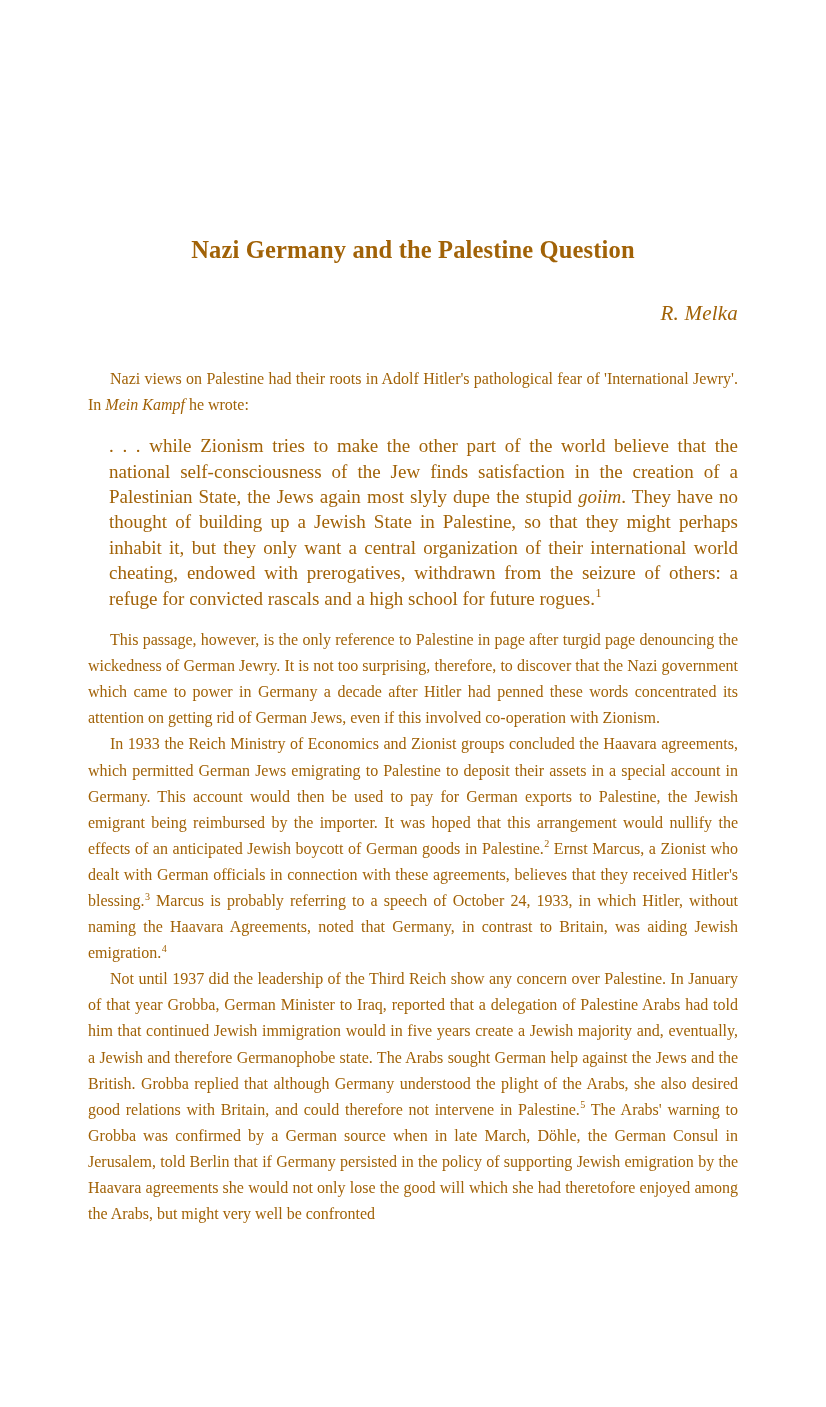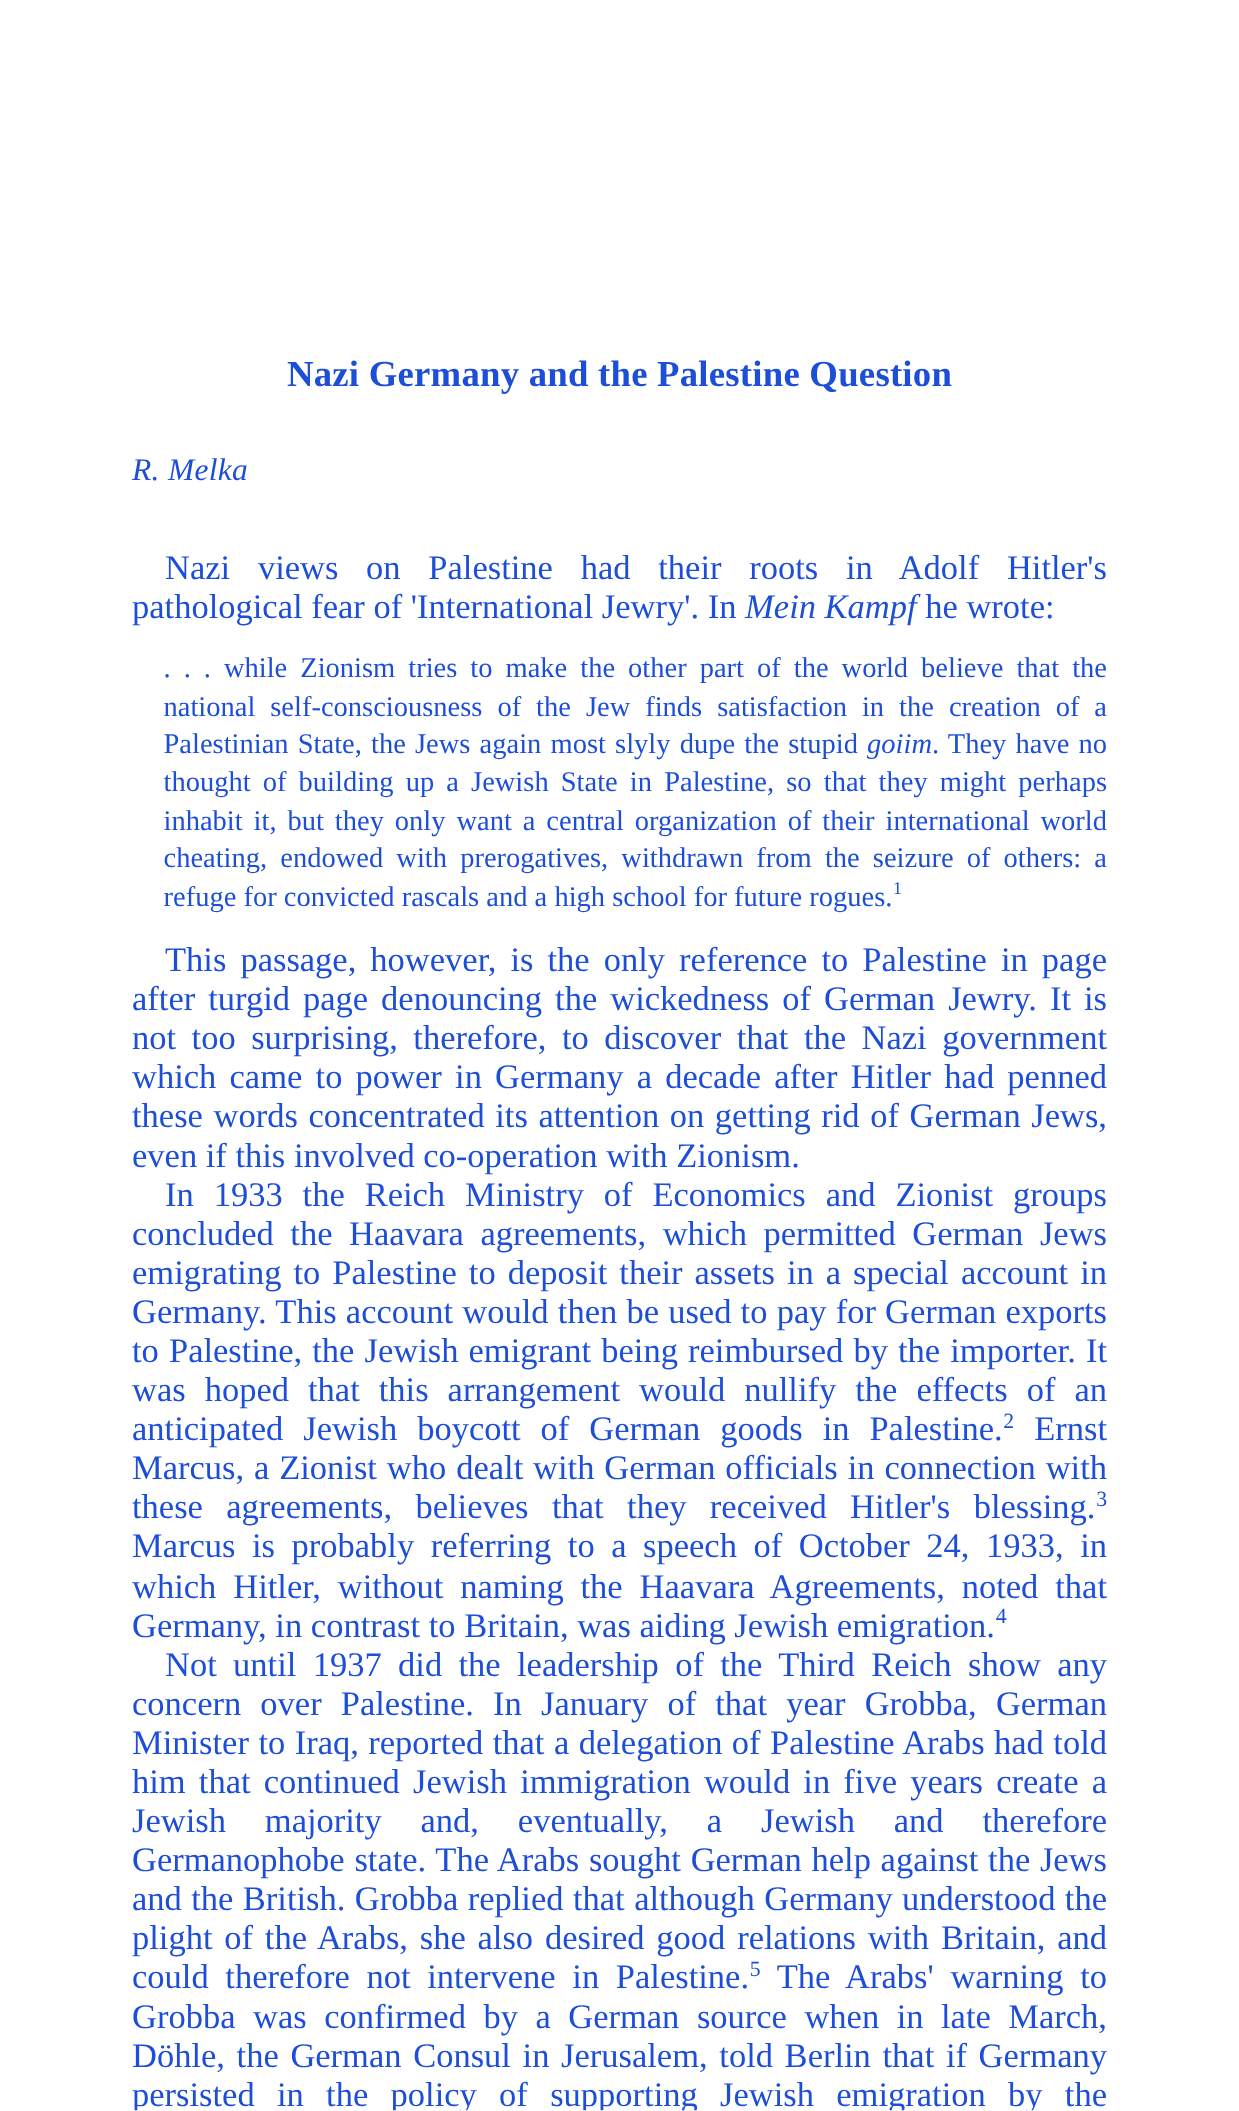--- a/index.html
+++ b/index.html
@@ -9,21 +9,21 @@
   }
 
   .page {
     position: relative;
     width: 826px;
     height: 1407px;
     background: #ffffff;
     margin: 0 auto;
     overflow: hidden;
     font-family: "Liberation Serif", "DejaVu Serif", serif;
-    color: #1d4ed8;
+    color: #a16207;
     -webkit-font-smoothing: antialiased;
   }
 
   
   .column {
     position: absolute;
     left: 88px;
     top: 0;
     width: 650px;
   }
@@ -37,33 +37,33 @@
     font-weight: bold;
     text-align: center;
     letter-spacing: 0.15px;
     line-height: 1.18;
     margin: 0;
   }
 
   .author {
     font-size: 21px;
     font-style: italic;
-    text-align: left;
+    text-align: right;
     margin: 0;
     padding-top: 35px;
     letter-spacing: 0.2px;
   }
 
   .body-text {
     padding-top: 40px;
   }
 
   p {
     margin: 0;
-    font-size: 23px;
+    font-size: 16px;
     line-height: 26.1px;
     text-align: justify;
     text-justify: inter-word;
     hyphens: none;
   }
 
   p.indent-first {
     text-indent: 22px;
   }
 

